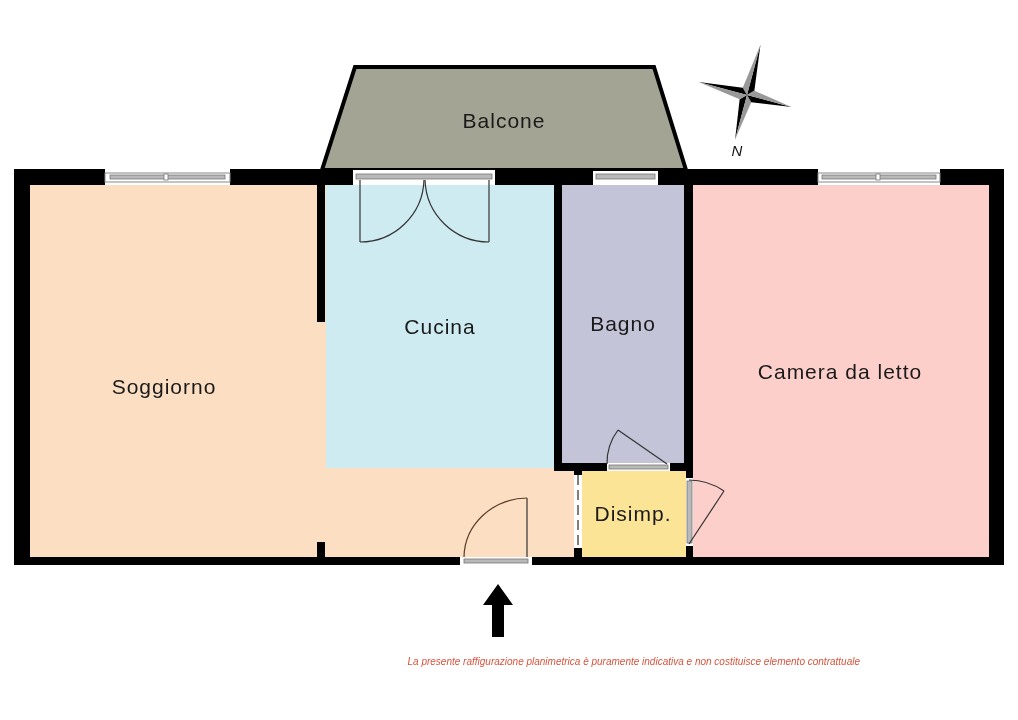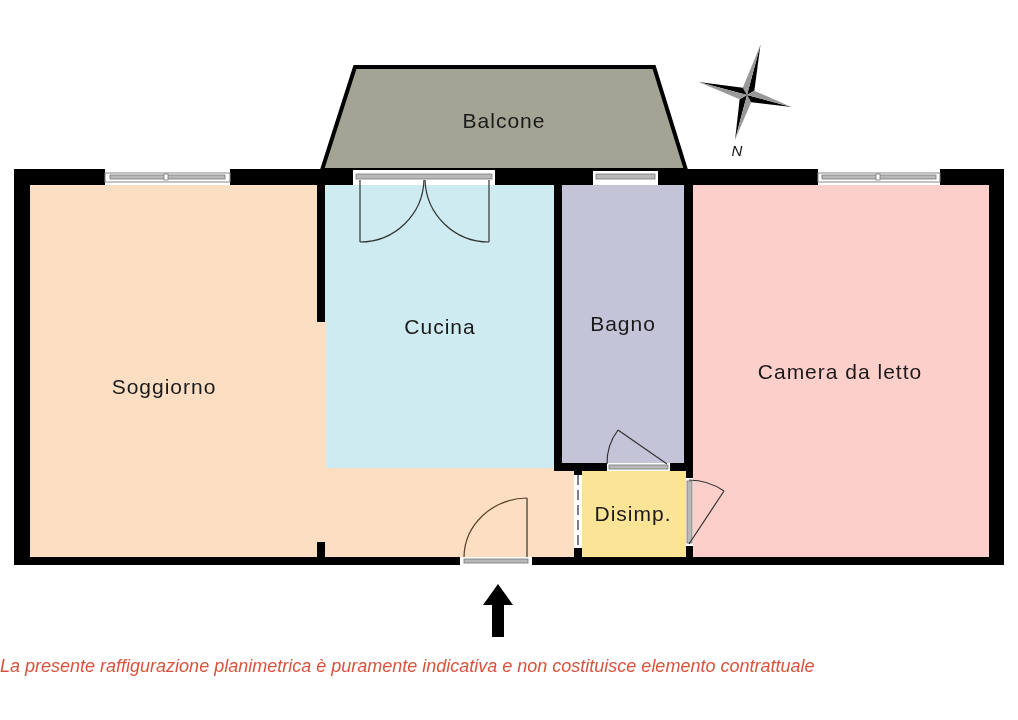--- a/index.html
+++ b/index.html
@@ -1,22 +1,22 @@
 <!DOCTYPE html>
 <html><head>
 <meta charset="utf-8">
 <style>
   html, body { margin: 0; padding: 0; background: #ffffff; }
   body { width: 1018px; height: 720px; position: relative; overflow: hidden; font-family: "Liberation Sans", "DejaVu Sans", sans-serif; }
   #plan { position: absolute; left: 0; top: 0; }
   .room-label { font-family: "Liberation Sans", "DejaVu Sans", sans-serif; font-size: 21px; fill: #1a1a1a; letter-spacing: 1px; }
   .disclaimer {
-    position: absolute; left: 0; width: 860px; top: 656px; text-align: left;
+    position: absolute; left: 0; width: 860px; top: 656px; text-align: right;
     font-family: "Liberation Sans", "DejaVu Sans", sans-serif; font-style: italic;
-    font-size: 18px; color: #d9533c;
+    font-size: 10px; color: #d9533c;
   }
 </style>
 </head>
 <body>
 
 <svg id="plan" width="1018" height="720" viewBox="0 0 1018 720">
 
   <g>
     <polygon points="355,67 654,67 686,170 322,170" fill="#a3a493" stroke="#000" stroke-width="4" stroke-linejoin="miter"></polygon>
     <text class="room-label" x="504" y="128" text-anchor="middle">Balcone</text>

